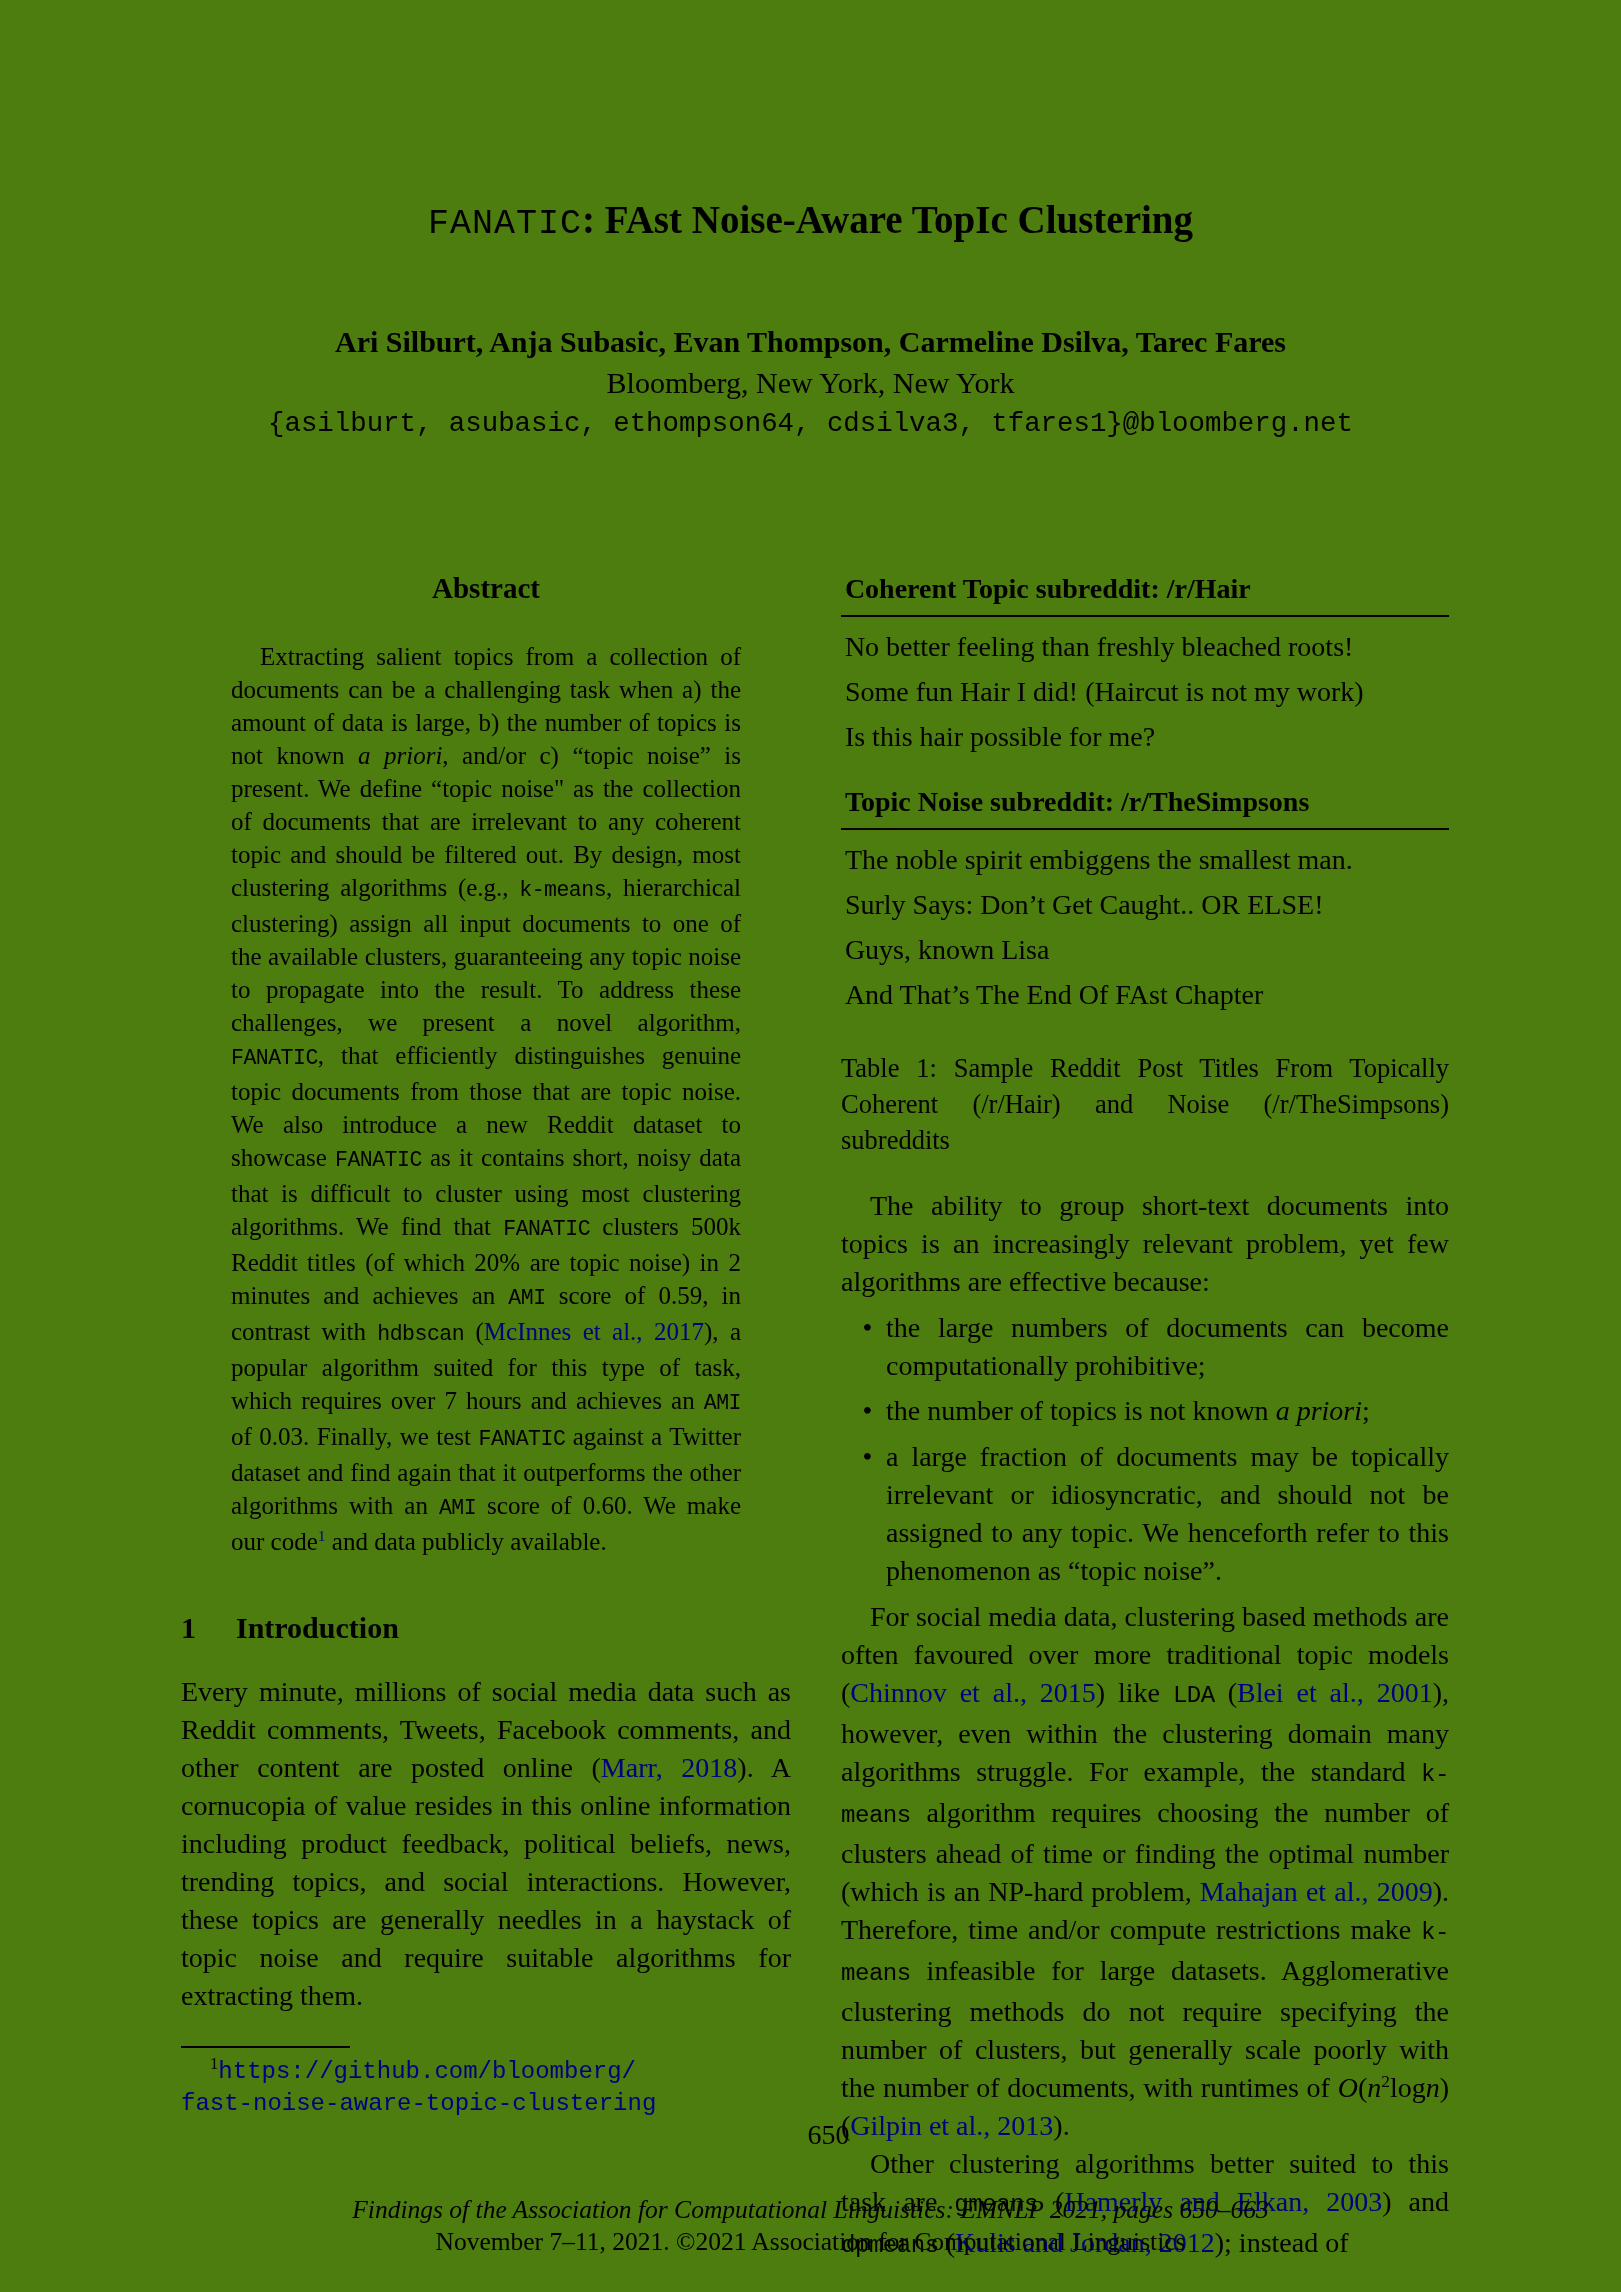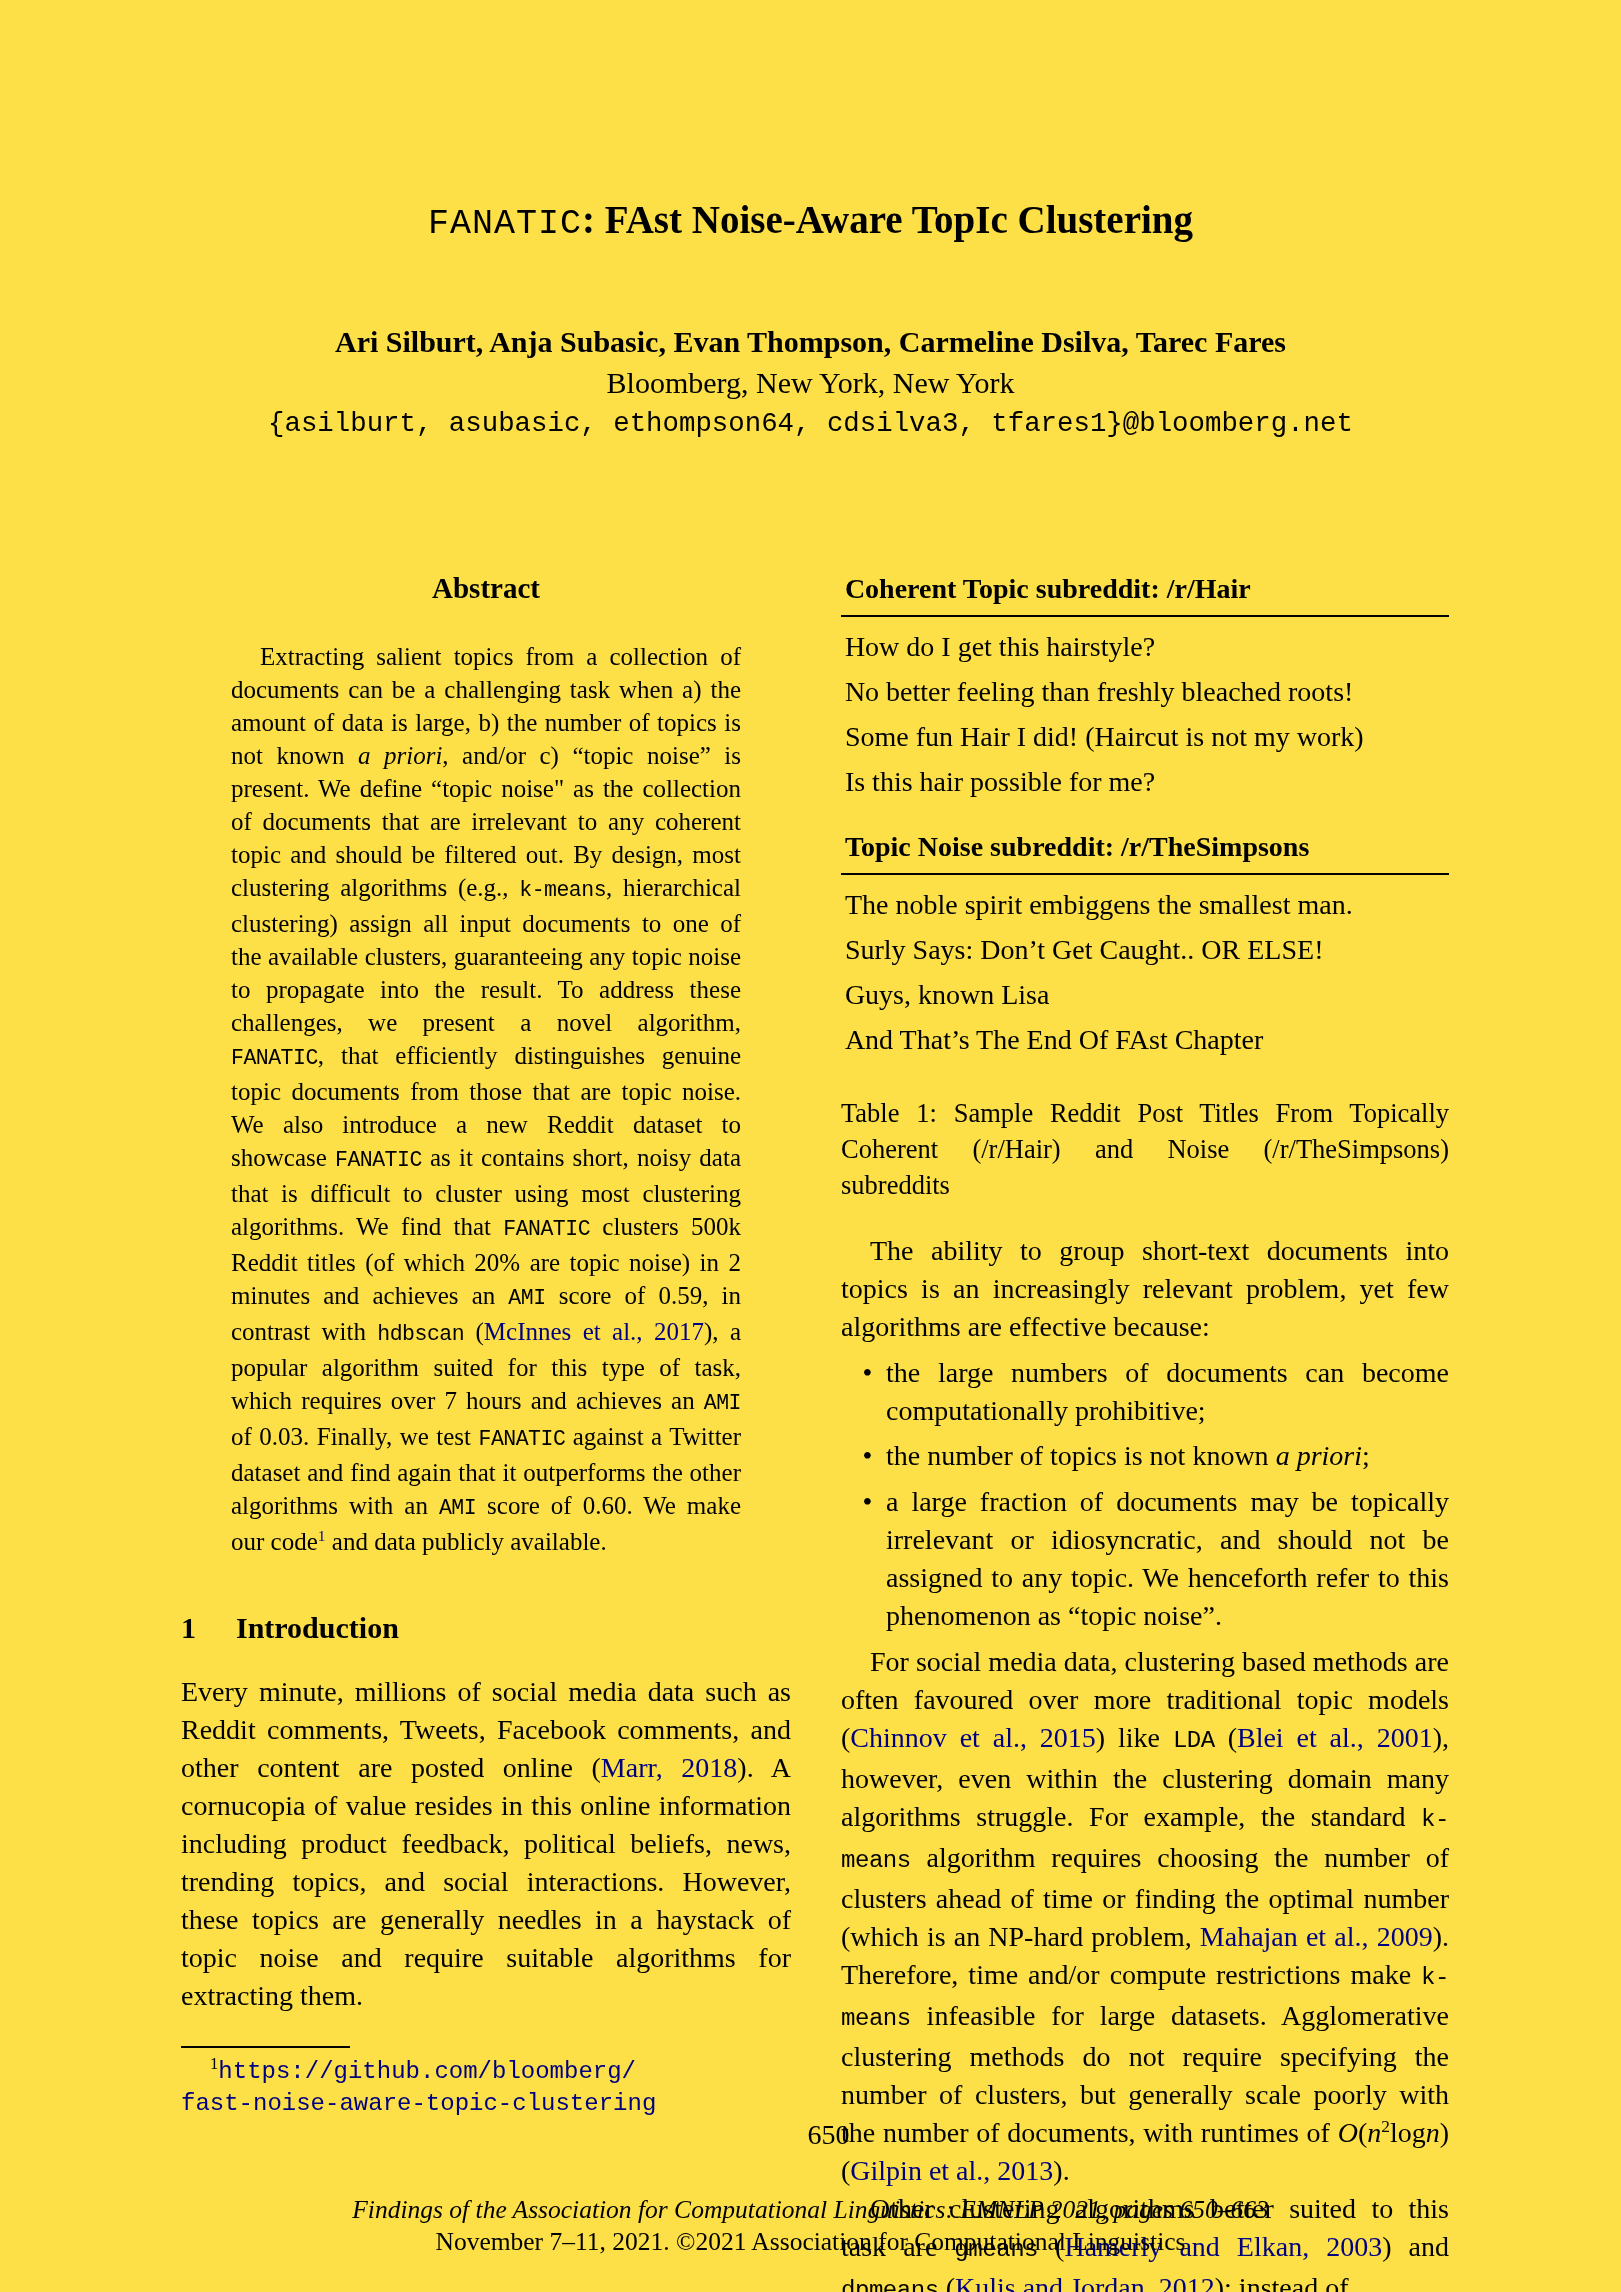--- a/index.html
+++ b/index.html
@@ -1,16 +1,16 @@
 <!DOCTYPE html>
 <html lang="en" style="--link: #000080;"><head>
 <meta charset="utf-8">
 <style>
   html,body{margin:0;padding:0;background:#ffffff;}
-  .page{position:relative;width:1621px;height:2293px;background:#fde047;
+  .page{position:relative;width:1621px;height:2293px;background:#4d7c0f;
         font-family:"Liberation Serif",serif;color:#000;overflow:hidden;}
 
   
   .hdr{position:absolute;top:194px;left:0;right:0;text-align:center;}
   .title{font-size:39px;font-weight:bold;line-height:51px;}
   .title .mono-title{font-family:"Liberation Mono",monospace;font-weight:normal;font-size:35px;letter-spacing:1px;}
   .authors{margin-top:73px;font-size:30px;font-weight:bold;line-height:37px;}
   .affiliation{margin-top:3.9px;font-size:30px;line-height:37px;}
   .emails{margin-top:4.9px;font-family:"Liberation Mono",monospace;font-size:27.4px;line-height:35px;letter-spacing:0;}
 
@@ -87,21 +87,20 @@
       <div class="fn-line fn-line1"><span class="fn-marker">1</span><span class="fn-link">https://github.com/bloomberg/</span></div>
       <div class="fn-line"><span class="fn-link">fast-noise-aware-topic-clustering</span></div>
     </div>
   </div>
 
   <div class="col-right">
 
     <div class="t1">
       <div class="t1-header">Coherent Topic subreddit: /r/Hair</div>
       <div class="t1-rule"></div>
-      <div class="t1-row">How do I get this hairstyle?</div>
       <div class="t1-row">No better feeling than freshly bleached roots!</div>
       <div class="t1-row">Some fun Hair I did! (Haircut is not my work)</div>
       <div class="t1-row">Is this hair possible for me?</div>
 
       <div class="t1-group2">
         <div class="t1-header">Topic Noise subreddit: /r/TheSimpsons</div>
         <div class="t1-rule"></div>
         <div class="t1-row">The noble spirit embiggens the smallest man.</div>
         <div class="t1-row">Surly Says: Don’t Get Caught.. OR ELSE!</div>
         <div class="t1-row">Guys, known Lisa</div>

